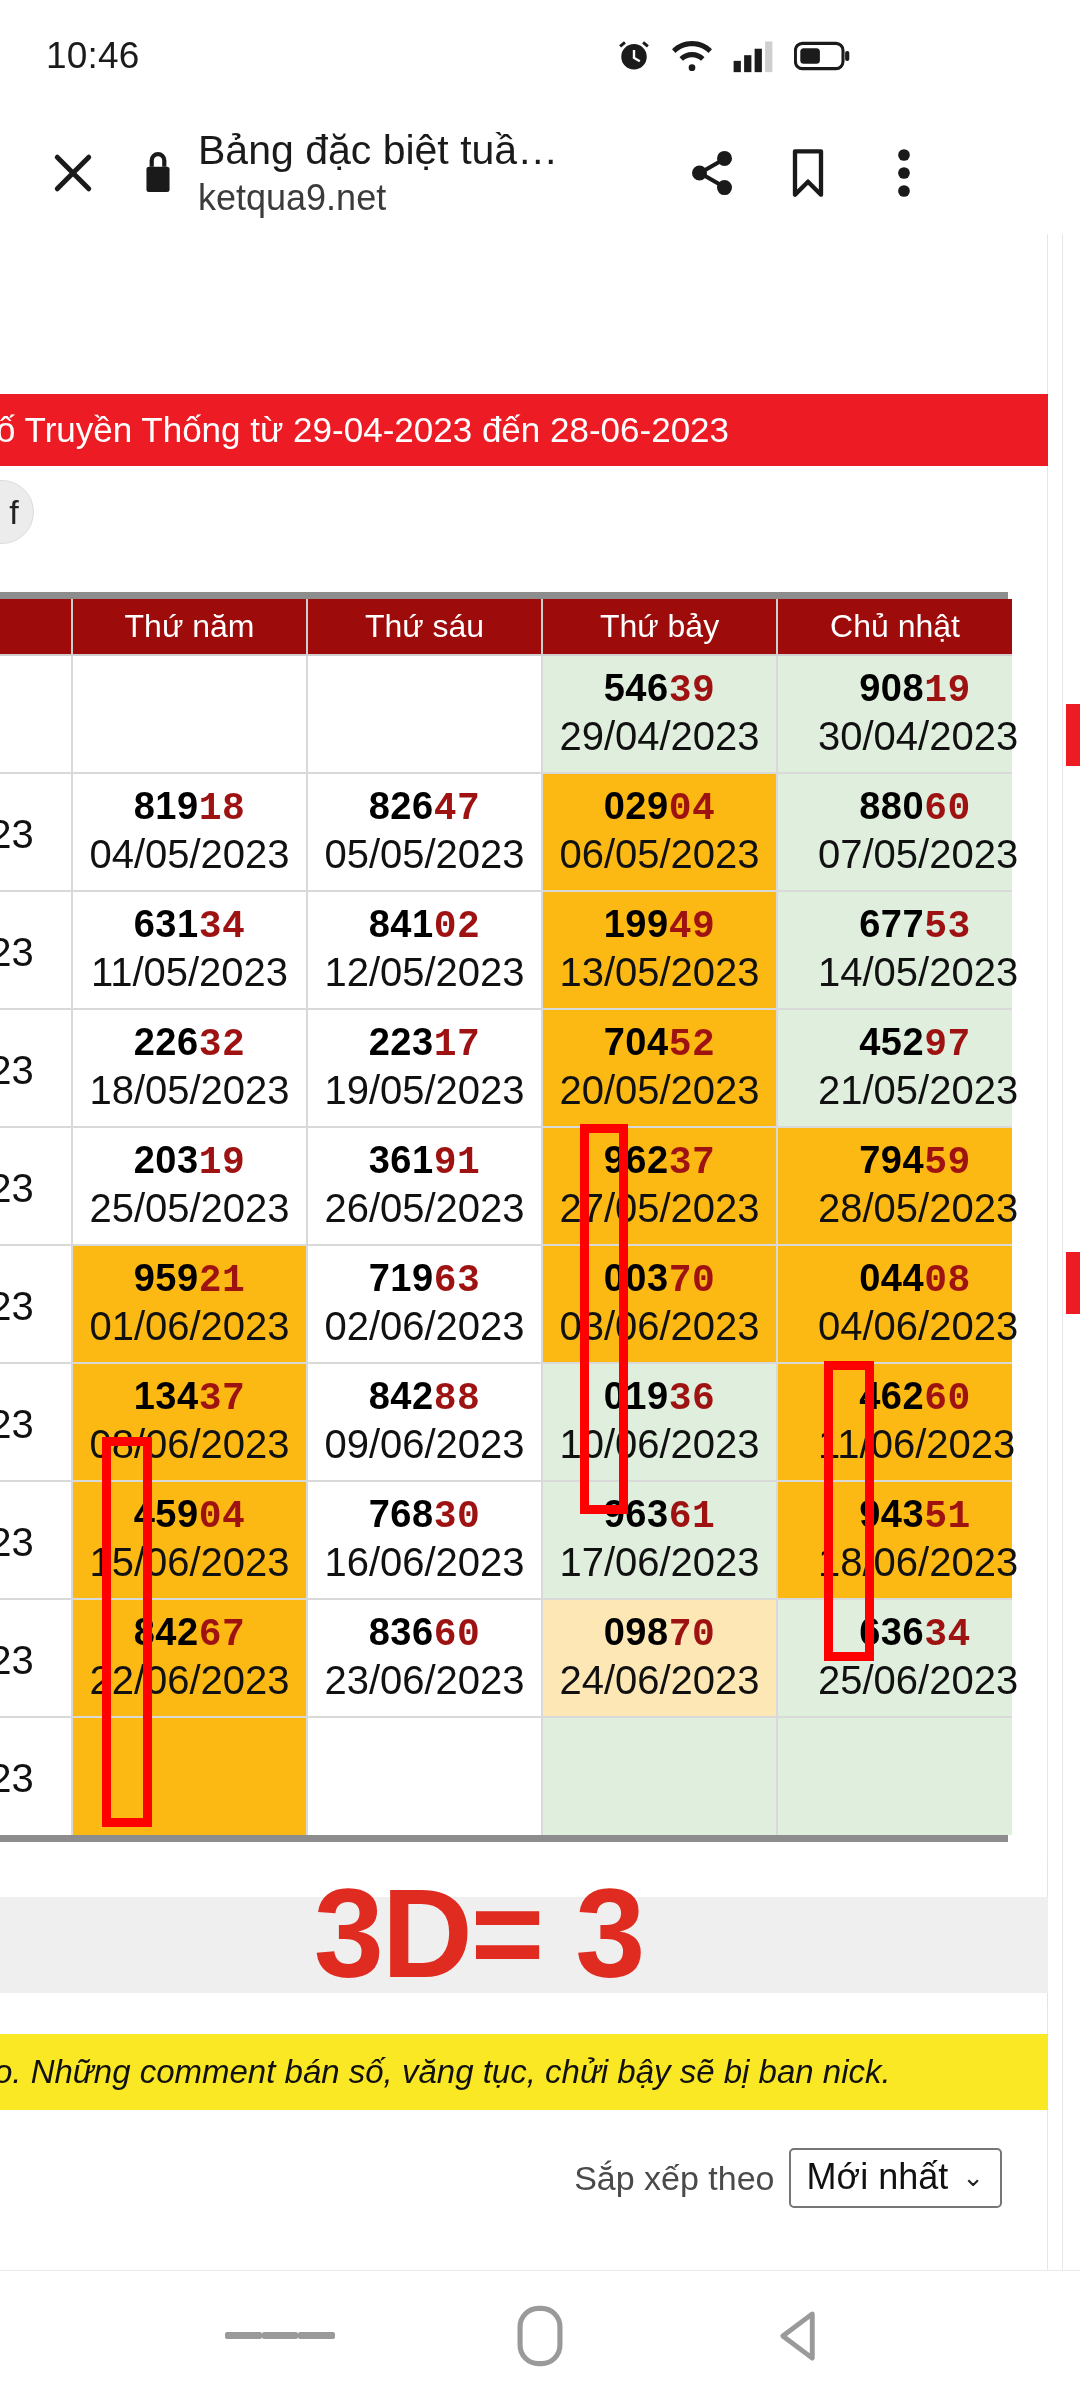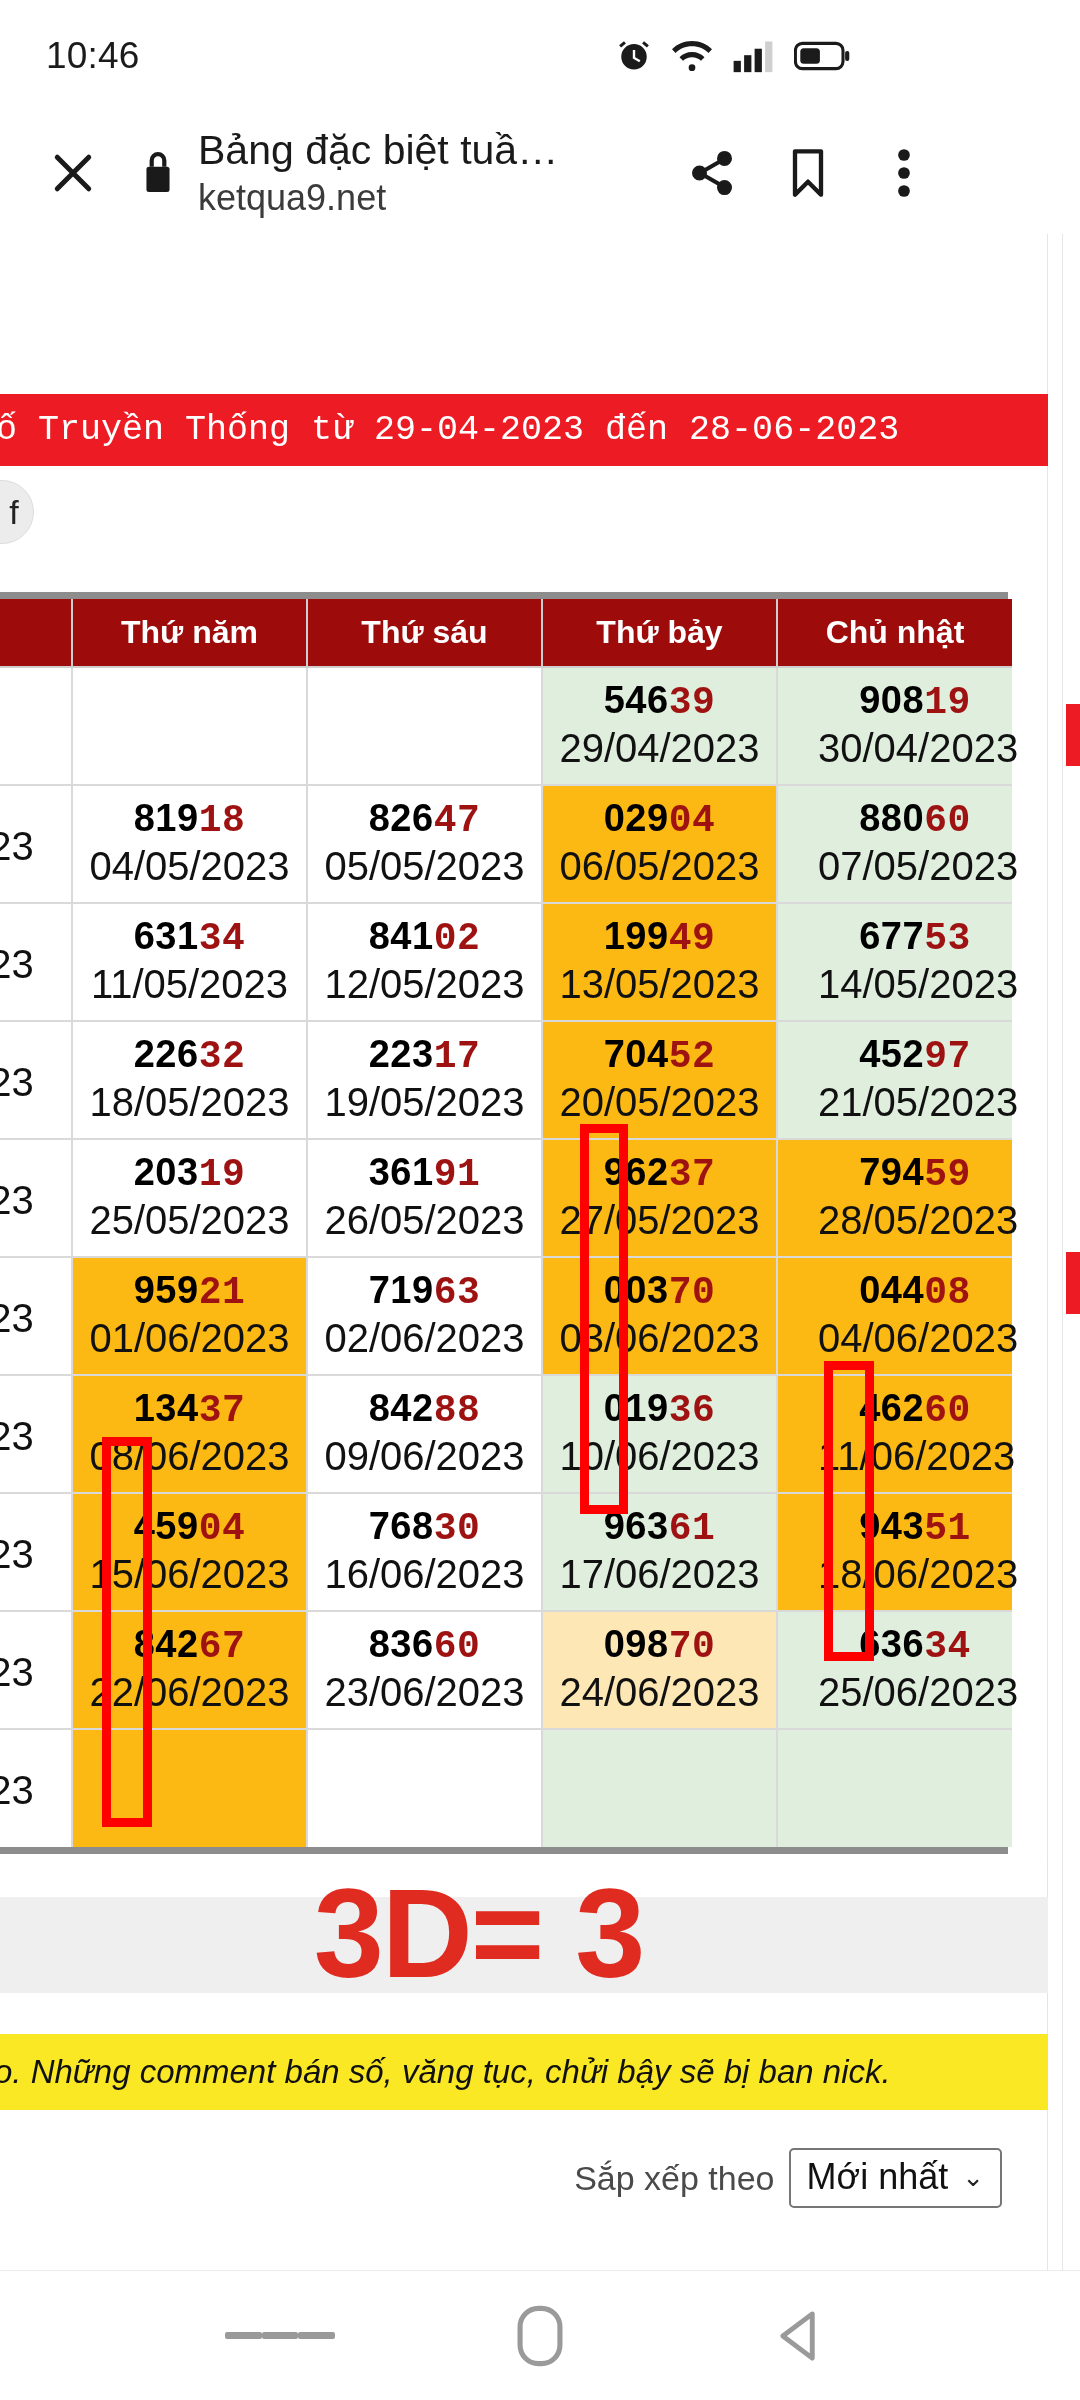--- a/index.html
+++ b/index.html
@@ -48,42 +48,42 @@
   .btn-primary {
     position: absolute; left: 22px; top: 14px;
     background: #3581b8; color: #fff; border: none; border-radius: 7px;
     font-size: 33px; padding: 16px 28px 18px 28px; font-family: inherit;
     line-height: 1;
   }
 
   .red-banner {
     position: absolute; left: 0; top: 160px; width: 1048px; height: 72px;
     background: #ed1c24; color: #fff; display: flex; align-items: center;
-    font-size: 35px; padding-left: 0; white-space: nowrap; overflow: hidden; font-family: Liberation Mono, monospace;
+    font-size: 35px; padding-left: 0; white-space: nowrap; overflow: hidden;
   }
   .red-banner span { margin-left: -4px; }
 
   .chip-f {
     position: absolute; left: -30px; top: 246px; width: 64px; height: 64px;
     border-radius: 50%; background: #ececec; border: 1px solid #dcdcdc;
     display:flex; align-items:center; justify-content:center;
     font-size: 34px; color: #222; padding-left: 24px;
   }
 
   
   .table-frame {
     position: absolute; left: -55px; top: 358px; width: 1063px;
     border: 7px solid #8d8d8d; background: #fff;
   }
   table.lot { width: 100%; border-collapse: collapse; table-layout: fixed; }
   table.lot col.partial { width: 120px; }
   table.lot col.day { width: 235px; }
   table.lot th {
-    background: #9e0b0b; color: #fff; font-size: 32px; font-weight: bold;
-    height: 68px; text-align: center; border-right: 2px solid #cfcfcf;
+    background: #9e0b0b; color: #fff; font-size: 32px; font-weight: normal;
+    height: 56px; text-align: center; border-right: 2px solid #cfcfcf;
     border-bottom: 2px solid #cfcfcf;
     margin-left: 16px;
   }
   table.lot th:last-child { border-right: none; }
   table.lot td {
     height: 118px; text-align: center; vertical-align: middle;
     border-right: 2px solid #d9d9d9; border-bottom: 2px solid #d9d9d9;
     background: #fff; padding: 0;
   }
   table.lot td:last-child { border-right: none; padding-left: 40px; }

